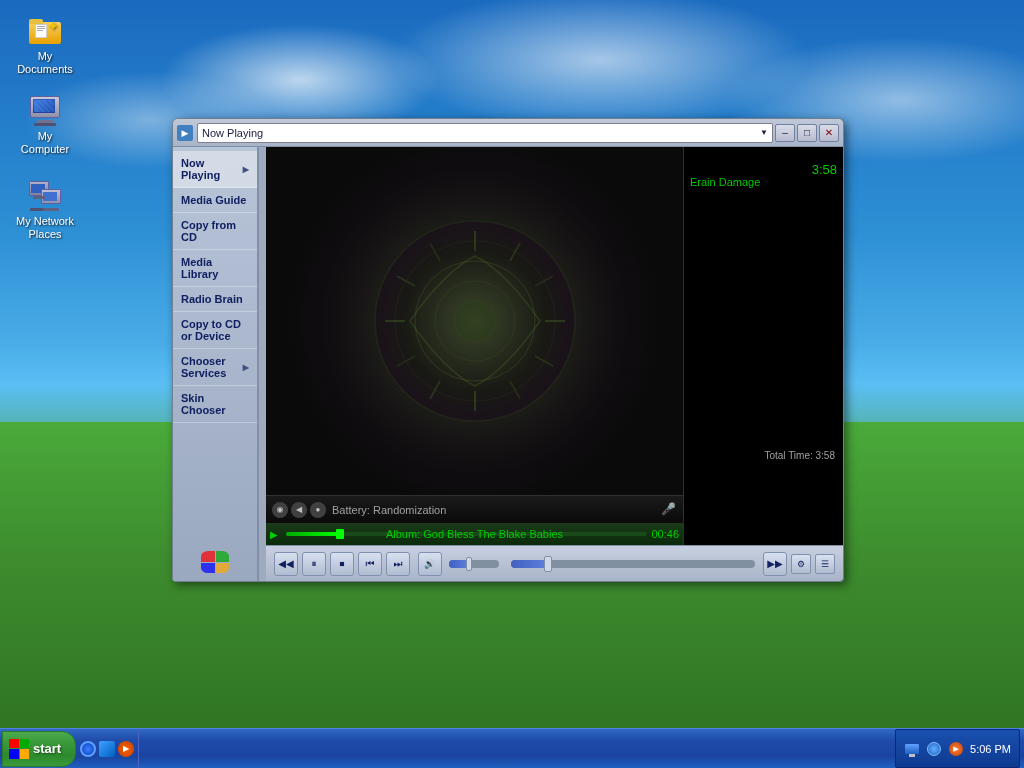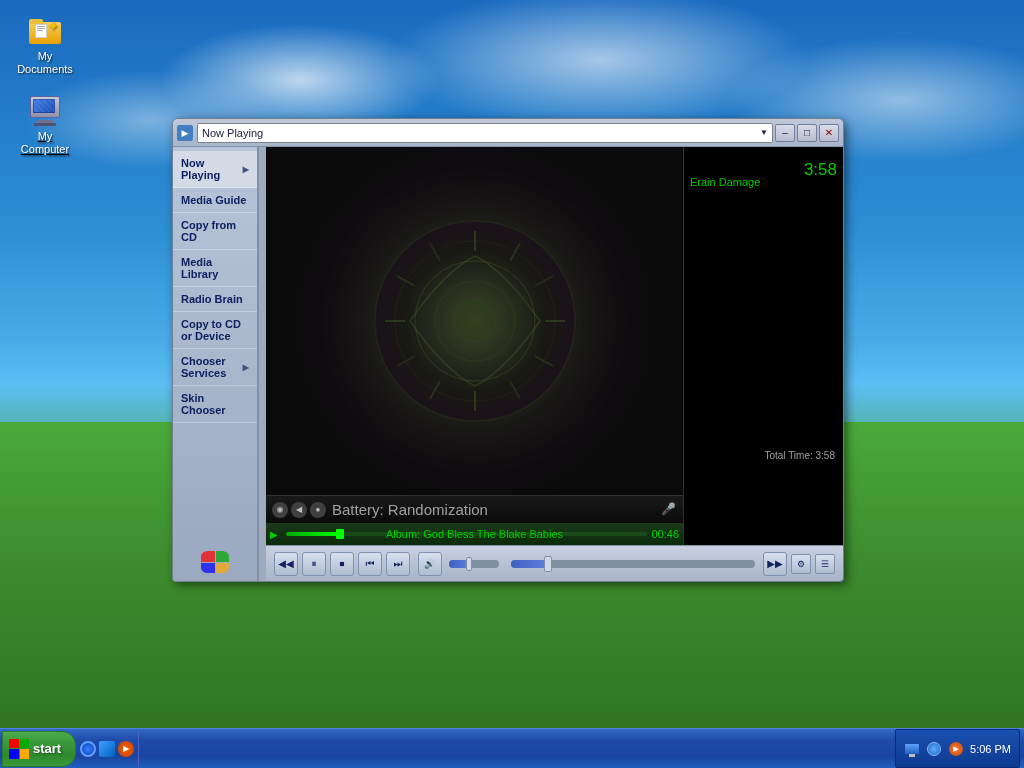--- a/index.html
+++ b/index.html
@@ -301,21 +301,21 @@
       display: flex;
       justify-content: space-between;
       align-items: center;
     }
     .playlist-item.active {
       background: #000;
       color: #00cc00;
     }
     .playlist-item .pl-time {
       color: #00cc00;
-      font-size: 17px;
+      font-size: 13px;
     }
     .playlist-item .pl-title {
       color: #00cc00;
       margin-top: 25px;
     }
 
     
     #wmp-status {
       height: 28px;
       background: linear-gradient(180deg, #1a1a1a 0%, #0a0a0a 100%);
@@ -330,21 +330,21 @@
     .status-icon-btn {
       width: 16px; height: 16px;
       background: #404040;
       border-radius: 50%;
       display: flex; align-items: center; justify-content: center;
       cursor: pointer;
       font-size: 8px; color: #c0c0c0;
     }
     #status-text {
       color: #a0a0a0;
-      font-size: 15px;
+      font-size: 11px;
       flex: 1;
     }
     #status-mic {
       width: 16px; height: 16px;
       color: #606060;
       font-size: 12px;
     }
 
     
     #progress-area {
@@ -517,35 +517,50 @@
         <div style="position:absolute; top:12px; left:8px; width:8px; height:1px; background:#aaa;"></div>
         <div style="position:absolute; top:14px; left:8px; width:8px; height:1px; background:#aaa;"></div>
         <div style="position:absolute; top:16px; left:8px; width:6px; height:1px; background:#aaa;"></div>
 
         <div style="position:absolute; top:4px; right:2px; color:#f0c000; font-size:14px; text-shadow:1px 1px 2px rgba(0,0,0,0.5);">✦</div>
       </div>
     </div>
     <span class="icon-label">My Documents</span>
   </div>
 
-  <div class="desktop-icon" style="top:90px; left:10px;text-decoration:underline;">
+  <div class="desktop-icon" style="top:90px; left:10px;">
     <div class="icon-img">
       <div style="position:relative; width:32px; height:32px;">
         <div style="position:absolute; top:2px; left:1px; width:30px; height:22px; background:linear-gradient(180deg,#c8c8d8,#9090a8); border-radius:2px; border:1px solid #6060a0;"></div>
         <div style="position:absolute; top:5px; left:4px; width:22px; height:14px; background:linear-gradient(180deg,#3060c0,#2040a0);"></div>
         <div style="position:absolute; top:6px; left:5px; width:20px; height:12px; background:linear-gradient(135deg,#4080e0 0%,#2050b0 100%);">
           <div style="width:100%;height:100%;background:repeating-linear-gradient(45deg,transparent,transparent 2px,rgba(100,150,255,0.2) 2px,rgba(100,150,255,0.2) 4px);"></div>
         </div>
         <div style="position:absolute; bottom:2px; left:8px; width:16px; height:4px; background:#707090; border-radius:1px;"></div>
         <div style="position:absolute; bottom:0px; left:5px; width:22px; height:3px; background:#505070; border-radius:1px;"></div>
       </div>
     </div>
     <span class="icon-label">My Computer</span>
   </div>
 
+  <div class="desktop-icon" style="top:175px; left:10px;">
+    <div class="icon-img">
+      <div style="position:relative; width:32px; height:32px;">
+
+        <div style="position:absolute; top:2px; left:0px; width:20px; height:15px; background:linear-gradient(180deg,#b0b0c8,#8080a0); border-radius:1px; border:1px solid #6060a0;"></div>
+        <div style="position:absolute; top:5px; left:2px; width:14px; height:9px; background:#3060c0;"></div>
+        <div style="position:absolute; top:10px; left:12px; width:20px; height:15px; background:linear-gradient(180deg,#c0c0d8,#9090b0); border-radius:1px; border:1px solid #6060a0;"></div>
+        <div style="position:absolute; top:13px; left:14px; width:14px; height:9px; background:#4070d0;"></div>
+        <div style="position:absolute; top:17px; left:4px; width:12px; height:3px; background:#606080;"></div>
+        <div style="position:absolute; bottom:0px; left:1px; width:16px; height:3px; background:#505070; border-radius:1px;"></div>
+        <div style="position:absolute; bottom:0px; left:14px; width:16px; height:3px; background:#606080; border-radius:1px;"></div>
+      </div>
+    </div>
+    <span class="icon-label">My Network Places</span>
+  </div>
 
   <div class="desktop-icon" style="bottom:50px; right:20px;">
     <div class="icon-img">
       <div style="position:relative; width:32px; height:32px;">
         <div style="position:absolute; top:4px; left:6px; width:20px; height:24px; background:linear-gradient(180deg,#50b050,#308030); border-radius:2px 2px 4px 4px; border:2px solid #208020;"></div>
         <div style="position:absolute; top:0px; left:4px; width:24px; height:6px; background:linear-gradient(180deg,#60c060,#40a040); border-radius:2px; border:1px solid #208020;"></div>
         <div style="position:absolute; top:1px; left:11px; width:10px; height:4px; background:#50b050; border-radius:2px;"></div>
 
         <div style="position:absolute; top:10px; left:9px; color:rgba(0,100,0,0.8); font-size:12px;">♻</div>
       </div>

